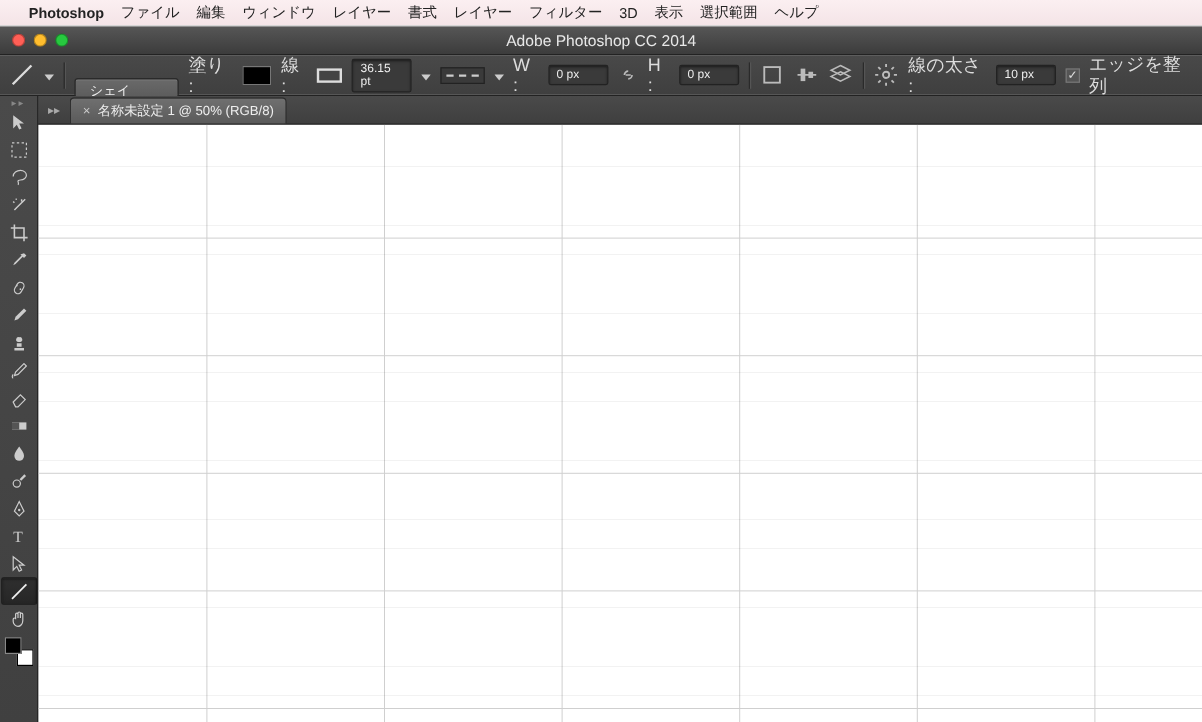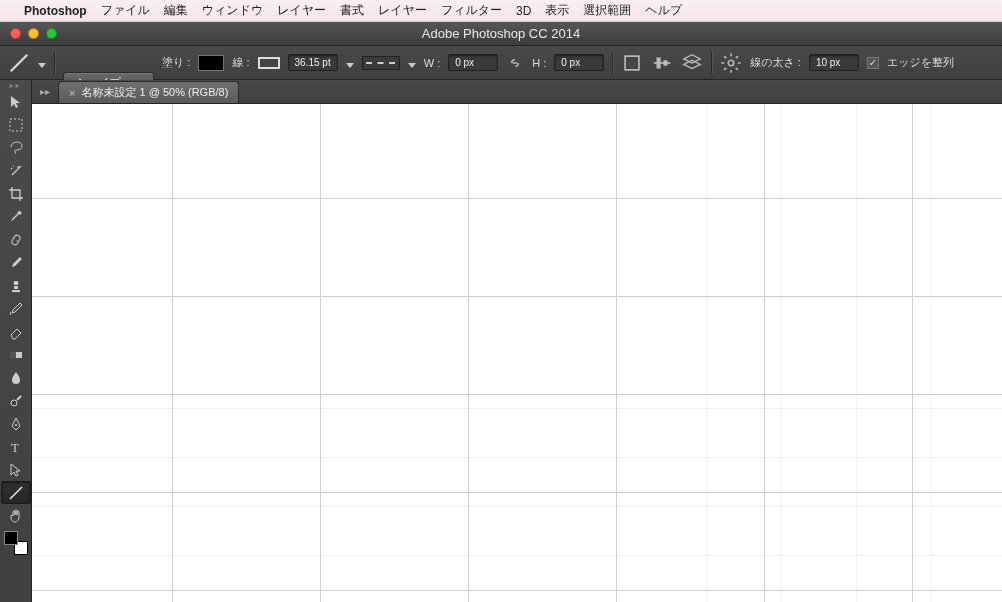--- a/index.html
+++ b/index.html
@@ -19,21 +19,21 @@
   .dot-yel { background: #ffbd2e; }
   .dot-grn { background: #27c93f; }
   .title { position: absolute; left: 0; right: 0; text-align: center; color: #e8e8e8; font-size: 13px; pointer-events: none; }
 
   
   .options { height: 34px; background: linear-gradient(#494949, #3f3f3f); border-bottom: 1px solid #222; display: flex; align-items: center; padding: 0 8px; gap: 8px; color: #ddd; font-size: 11px; }
   .opt-line-icon { width: 22px; height: 22px; display:flex; align-items:center; justify-content:center; }
   .drop-arrow { width:8px; height:8px; display:inline-block; }
   .drop-arrow svg { width:8px; height:8px; }
   .sel { background: linear-gradient(#6a6a6a,#4a4a4a); border:1px solid #2a2a2a; border-radius:3px; padding:2px 12px; display:flex; align-items:center; gap:12px; color:#eee; font-size:11px; box-shadow: inset 0 1px 0 rgba(255,255,255,0.1); margin-top: 40px; }
-  .opt-label { color:#ddd; font-size:11px; }
+  .opt-label { color:#ddd; font-size:15px; }
   .swatch { width:26px; height:16px; border:1px solid #777; background:#000; display:inline-block; position:relative; }
   .swatch-stroke { background:#444; border:2px solid #ddd; width:22px; height:12px; }
   .num-field { background:#3a3a3a; border:1px solid #222; border-radius:2px; padding:2px 6px; color:#eee; font-size:10px; min-width:50px; text-align:left; box-shadow: inset 0 1px 2px rgba(0,0,0,0.5); }
   .dash-swatch { width:38px; height:14px; border:1px solid #222; background:#3a3a3a; display:flex; align-items:center; justify-content:center; }
   .dash-swatch .d { border-top:2px dashed #ccc; width:80%; }
   .sep { width:1px; height:22px; background:#2a2a2a; box-shadow:1px 0 0 #555; }
   .chain { width:18px; height:18px; display:flex; align-items:center; justify-content:center; color:#bbb; }
   .align-ico, .gear-ico, .path-ico, .layers-ico { width:22px; height:22px; display:flex; align-items:center; justify-content:center; color:#bbb; }
   .chk { width:12px; height:12px; border:1px solid #777; background:#555; display:inline-flex; align-items:center; justify-content:center; color:#ddd; font-size:10px; }
 

